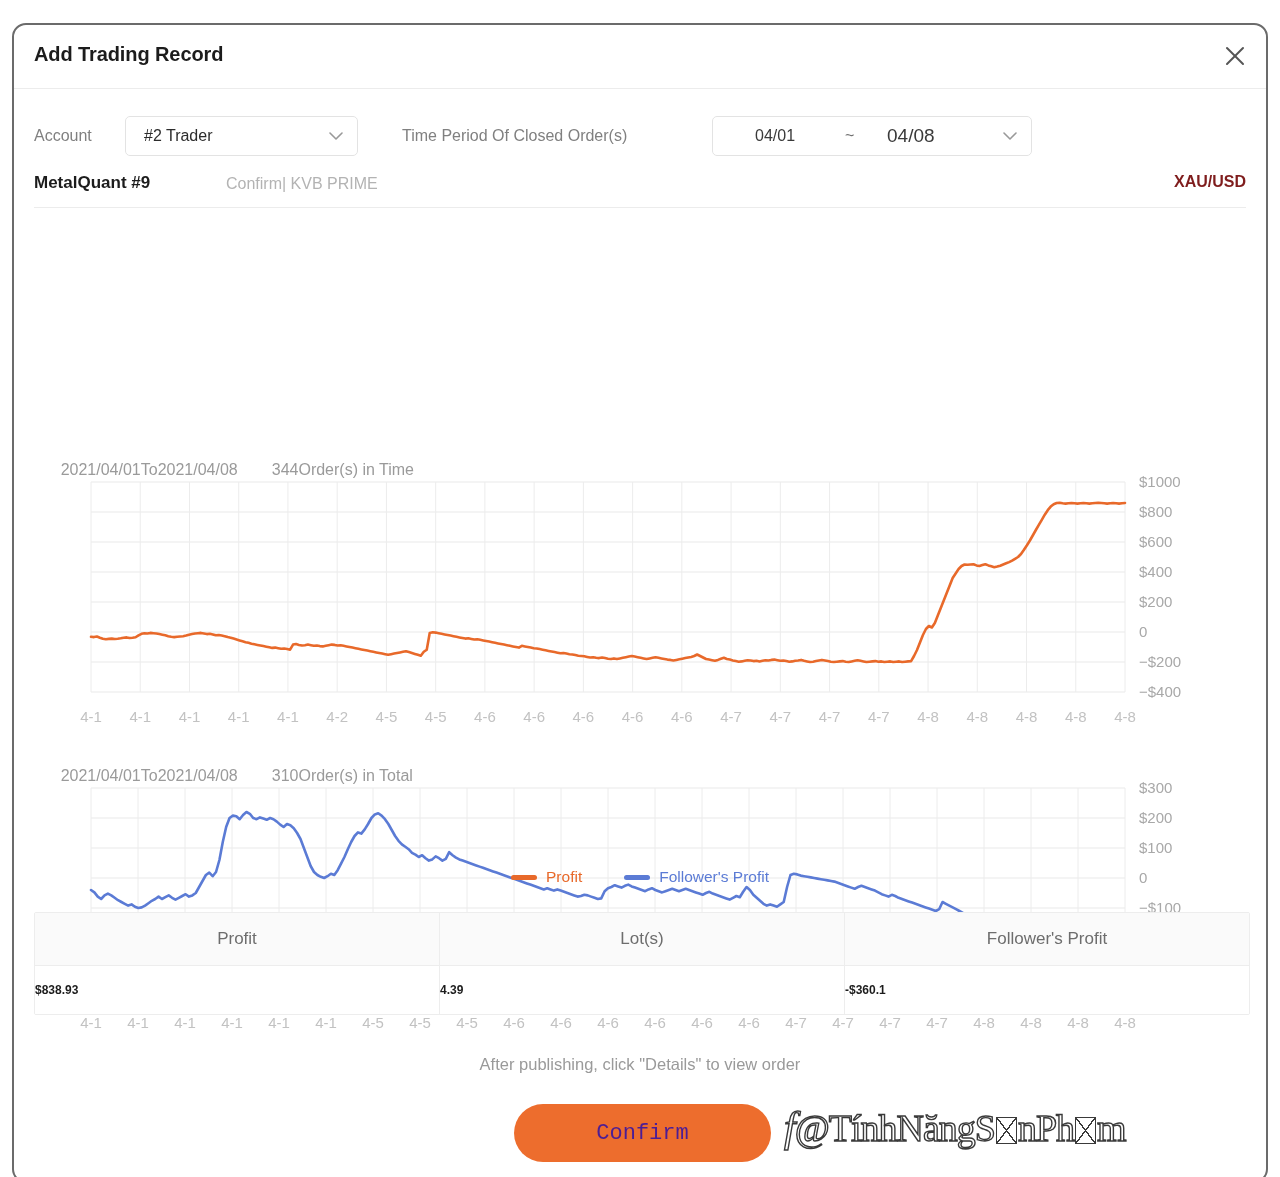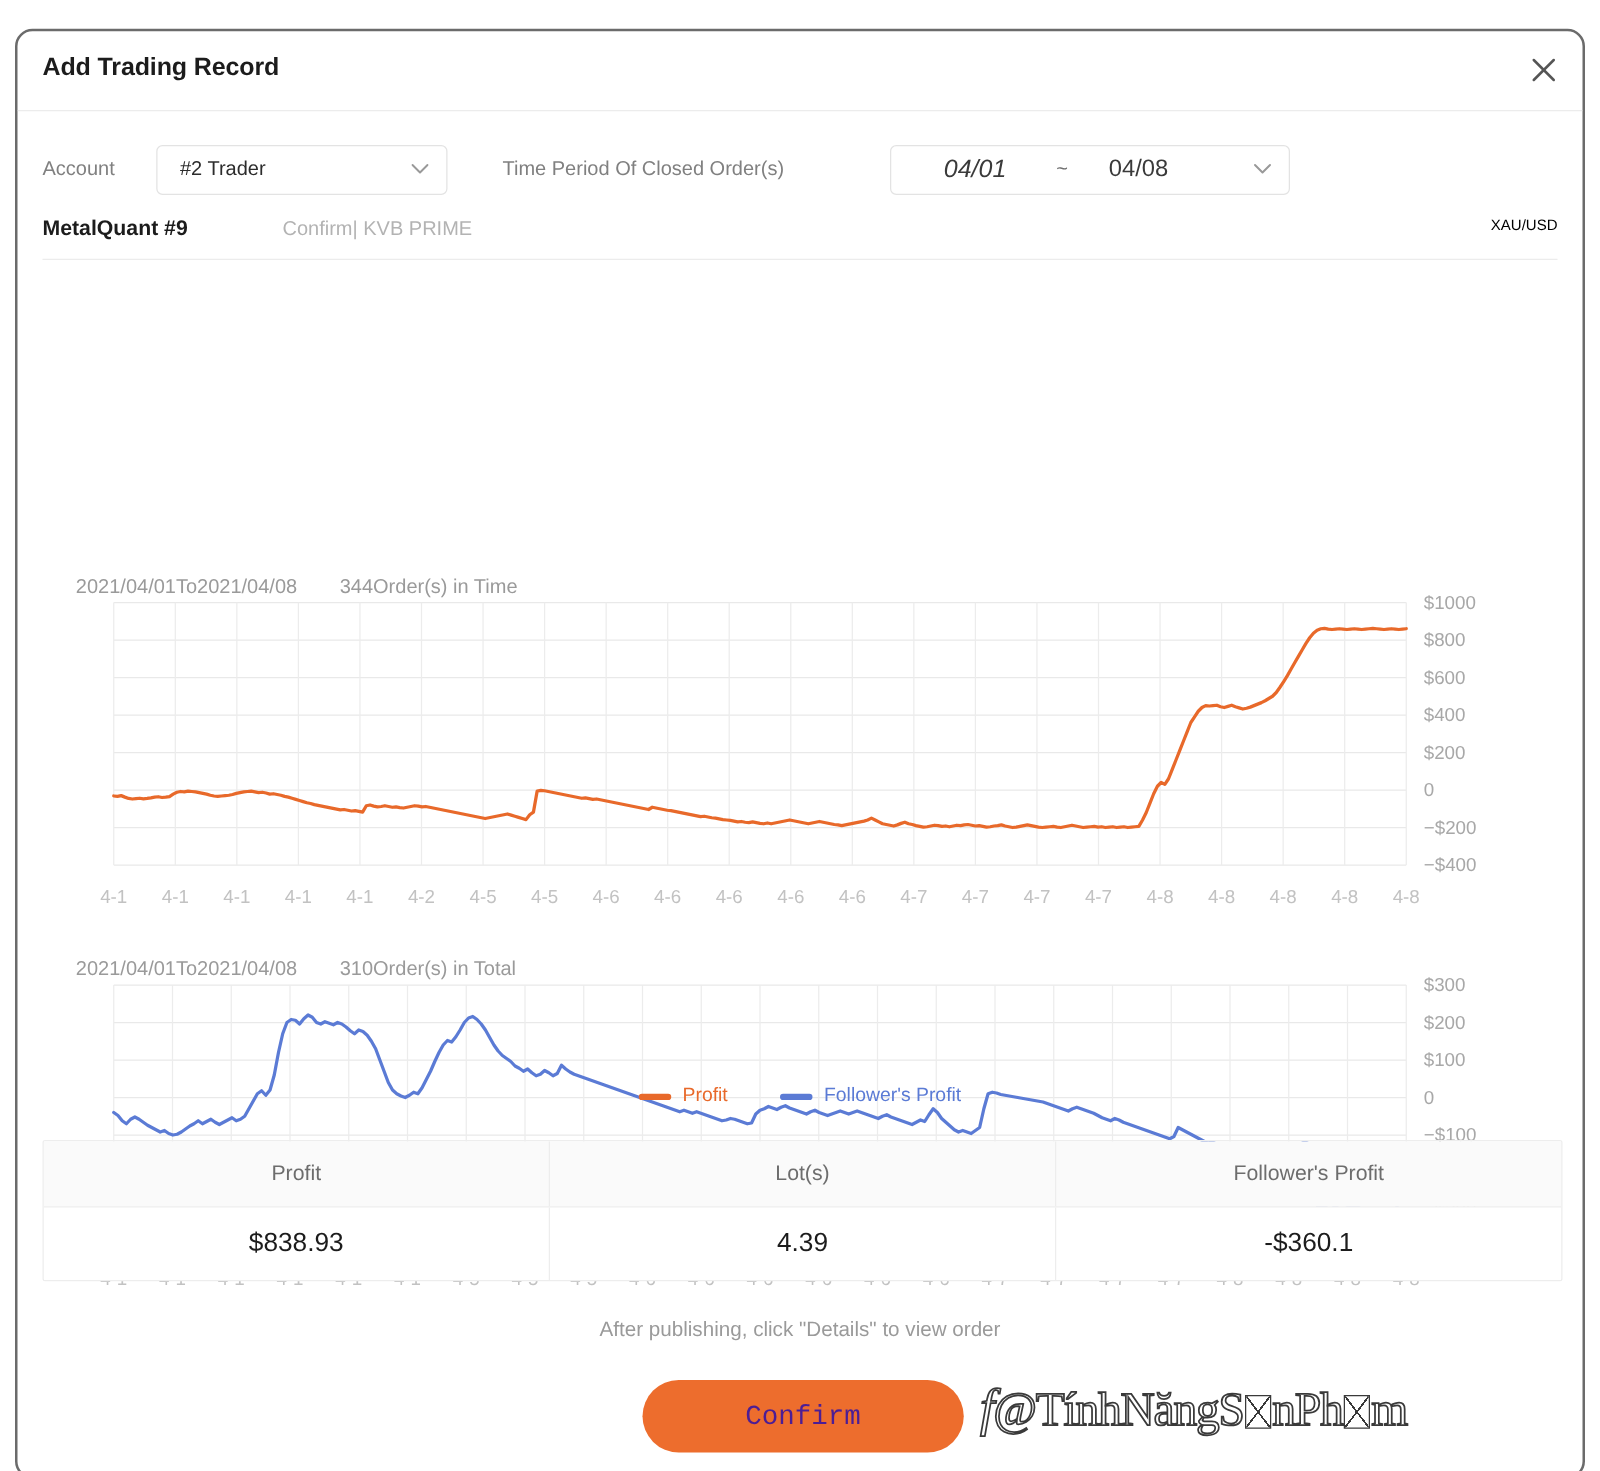--- a/index.html
+++ b/index.html
@@ -92,21 +92,21 @@
   .chev {
     position: absolute;
     right: 14px;
     top: 50%;
     transform: translateY(-50%);
   }
   .date-from {
     position: absolute;
     left: 42px; top: 50%;
     transform: translateY(-50%);
-    font-size: 20px; color: #3a3a3a; font-style: italic;
+    font-size: 16px; color: #3a3a3a;
   }
   .date-tilde {
     position: absolute;
     left: 132px; top: 50%;
     transform: translateY(-52%);
     font-size: 16px; color: #707070;
   }
   .date-to {
     position: absolute;
     left: 174px; top: 50%;
@@ -131,23 +131,23 @@
   }
   .broker-info {
     position: absolute;
     left: 192px; top: 14px;
     font-size: 16px;
     color: #b3b3b3;
   }
   .symbol {
     position: absolute;
     right: 0; top: 12px;
-    font-size: 12px;
-    font-weight: normal;
-    color: #000000;
+    font-size: 16px;
+    font-weight: bold;
+    color: #7f1d1d;
   }
 
   
   .chart-block { position: relative; }
   .chart-caption {
     position: absolute;
     font-size: 16px;
     color: #9a9a9a;
     white-space: pre;
   }
@@ -184,24 +184,23 @@
     text-align: center;
     padding: 16px 0;
     font-size: 17px;
     color: #6d6d6d;
     border-right: 1px solid #ededed;
   }
   .stats-head .cell:last-child { border-right: none; }
   .stats-body { background: #ffffff; border-top: 1px solid #ededed; }
   .stats-body .cell {
     flex: 1;
-    text-align: center;
     padding: 17px 0;
-    font-size: 21px;
-    font-weight: normal;
+    font-size: 12px;
+    font-weight: bold;
     color: #1c1c1c;
     border-right: 1px solid #ededed;
   }
   .stats-body .cell:last-child { border-right: none; }
 
   
   .footer-hint {
     position: absolute;
     left: 0; right: 0;
     top: 1030px;

